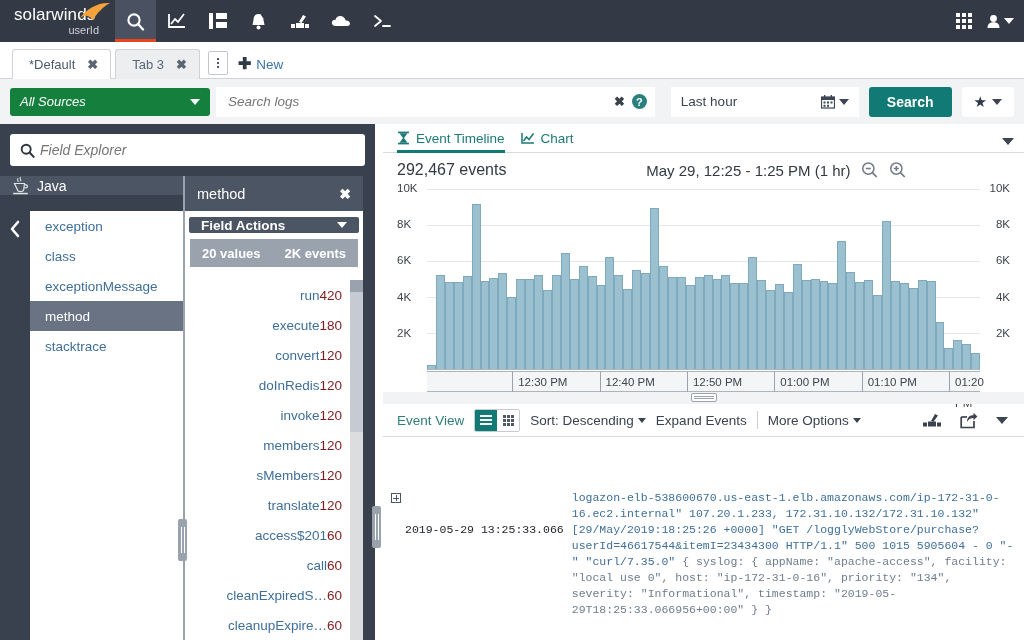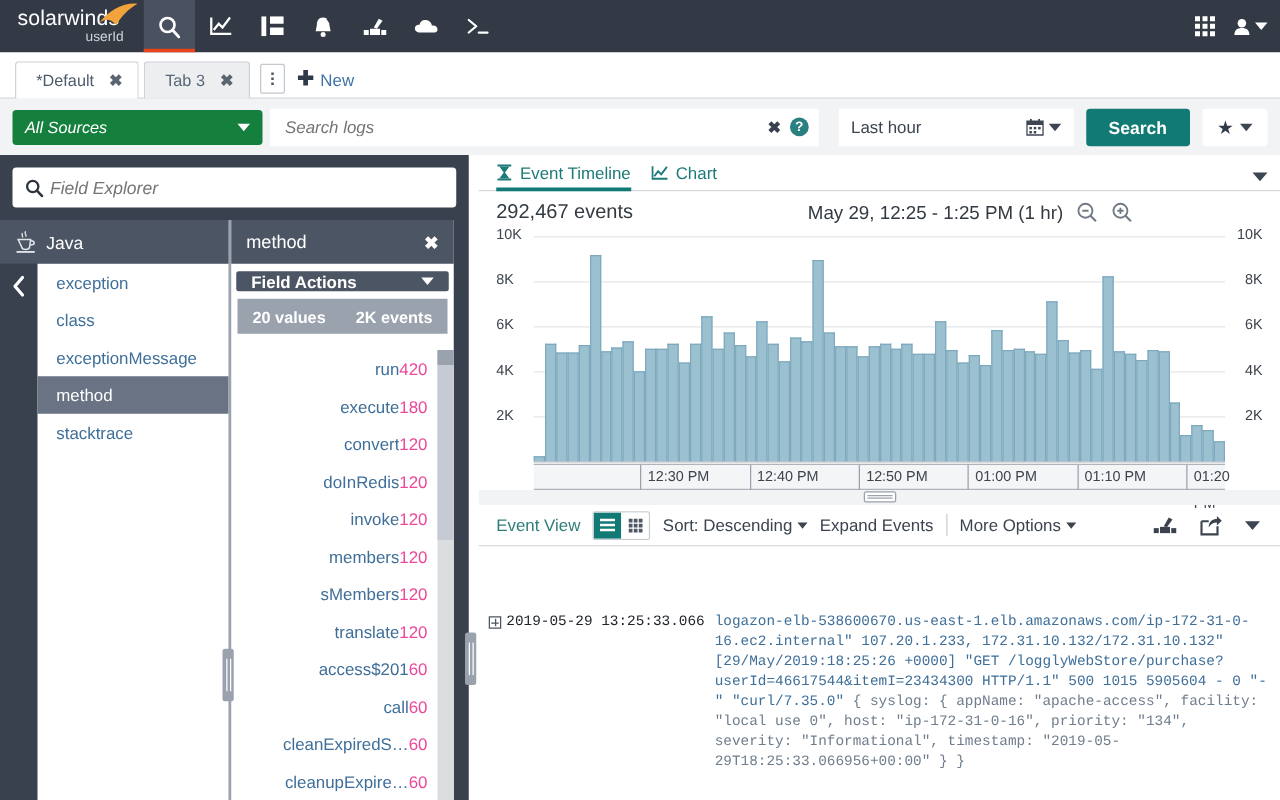--- a/index.html
+++ b/index.html
@@ -115,21 +115,21 @@
     margin: 10px; height: 32px; background: #ffffff; border-radius: 3px;
     display: flex; align-items: center; padding: 0 10px; gap: 5px;
   }
   .fe-search input {
     flex: 1; border: none; outline: none; font-size: 14px; font-style: italic;
     color: #6f7680; font-family: "Liberation Sans", sans-serif; background: transparent;
   }
   .fe-body { position: absolute; top: 52px; left: 0; right: 0; bottom: 0; display: flex; }
   .fe-col1 { width: 183px; position: relative; background: #39404e; }
   .fe-grouphdr {
-    height: 35px; background: #4c5563; display: flex; align-items: center;
+    height: 19px; background: #4c5563; display: flex; align-items: center;
     gap: 8px; padding-left: 12px; color: #ffffff; font-size: 14px;
   }
   .collapse-arrow {
     position: absolute; left: 0; top: 35px; width: 30px; height: 36px;
     display: flex; align-items: center; justify-content: center; color: #ffffff;
     font-size: 19px; background: #39404e;
   }
   .fe-fieldlist { position: absolute; top: 35px; left: 30px; right: 0; bottom: 0; background: #ffffff; }
   .fe-field {
     height: 30px; display: flex; align-items: center; padding-left: 15px;
@@ -151,21 +151,21 @@
     height: 28px; background: #9aa2ae; display: flex; align-items: center;
     justify-content: space-between; padding: 0 12px; color: #ffffff;
     font-size: 13px; font-weight: bold; margin: 0 5px;
   }
   .fv-list { position: absolute; top: 104px; left: 5px; right: 13px; bottom: 0; overflow: hidden; }
   .fv-row {
     height: 30px; display: flex; align-items: center; justify-content: flex-end;
     padding: 0 8px 0 8px; font-size: 13.5px;
   }
   .fv-name { color: #3f6f99; white-space: nowrap; overflow: hidden; }
-  .fv-count { color: #ec4899; }
+  .fv-count { color: #7f1d1d; }
   .fv-scroll {
     position: absolute; right: 0; top: 104px; width: 13px; bottom: 0; background: #dcdddf;
   }
   .fv-scroll-thumb { position: absolute; top: 0; left: 0; width: 13px; height: 152px; background: #c6cbd3; }
   .fv-scroll-cap { position: absolute; top: 0; left: 0; width: 13px; height: 12px; background: #9aa2ae; }
 
   
   .vhandle {
     position: absolute; width: 9px; height: 42px; background: #9aa2ae;
     border-radius: 2px; display: flex; align-items: center; justify-content: center;
@@ -237,21 +237,21 @@
   .tb-right2 { margin-left: auto; display: flex; align-items: center; gap: 18px; padding-right: 4px; }
 
   .logarea { position: absolute; top: 358px; left: 0; right: 0; bottom: 0; overflow: hidden; padding: 8px 10px 0 6px; }
   .logrow { display: flex; font-family: "Liberation Mono", monospace; font-size: 11.5px; line-height: 16px; }
   .expand-box {
     width: 10px; height: 10px; border: 1px solid #4d5562; margin: 3px 4px 0 2px;
     position: relative; flex: none;
   }
   .expand-box::before { content: ""; position: absolute; left: 1px; right: 1px; top: 4px; height: 1px; background: #4d5562; }
   .expand-box::after { content: ""; position: absolute; top: 1px; bottom: 1px; left: 4px; width: 1px; background: #4d5562; }
-  .log-ts { color: #20242b; white-space: pre; flex: none; }
+  .log-ts { color: #20242b; white-space: pre; flex: none; margin-top: 32px; }
   .log-msg { color: #3f6f99; flex: 1; word-break: break-word; }
   .log-msg .kv { color: #6f7d8c; }
 </style>
 </head>
 <body>
 
 <div class="app">
 
   <div class="topnav">
     <div class="brand">

